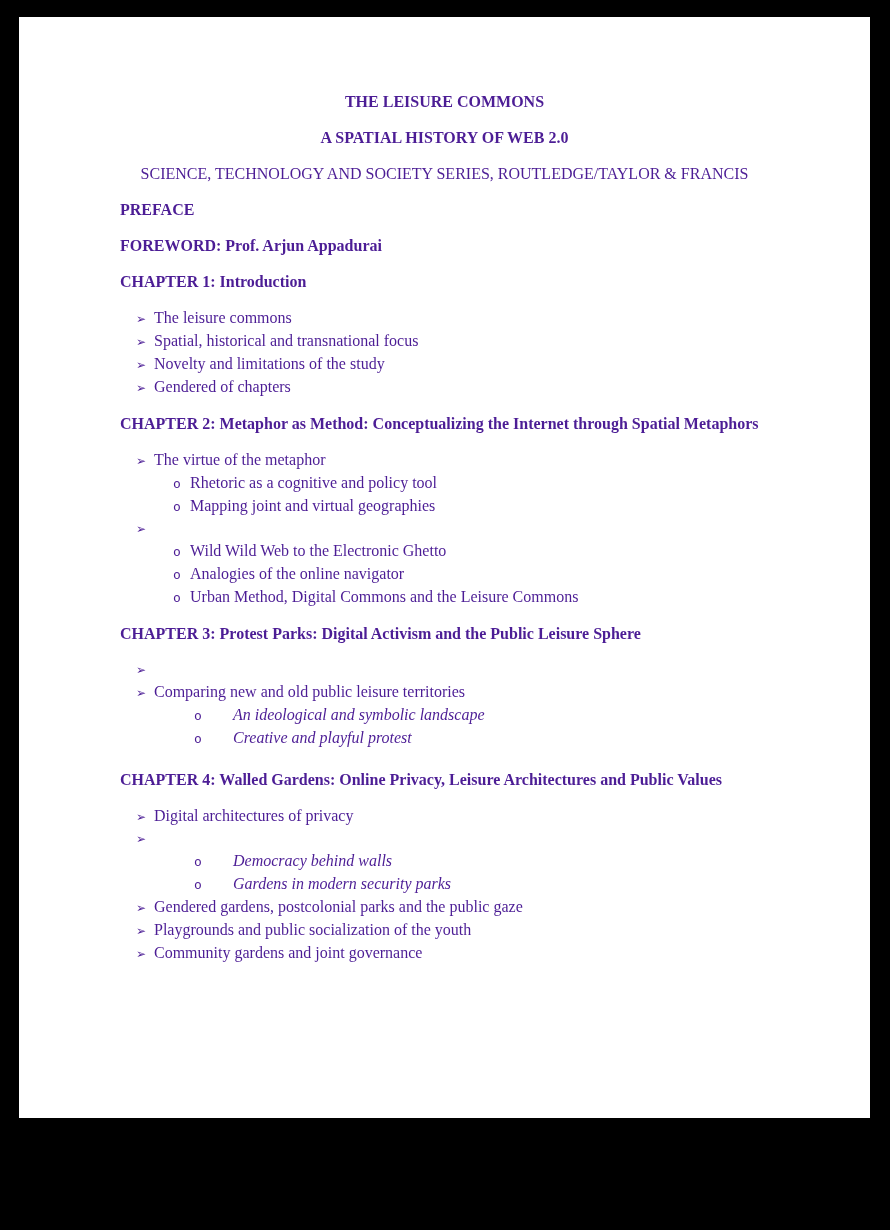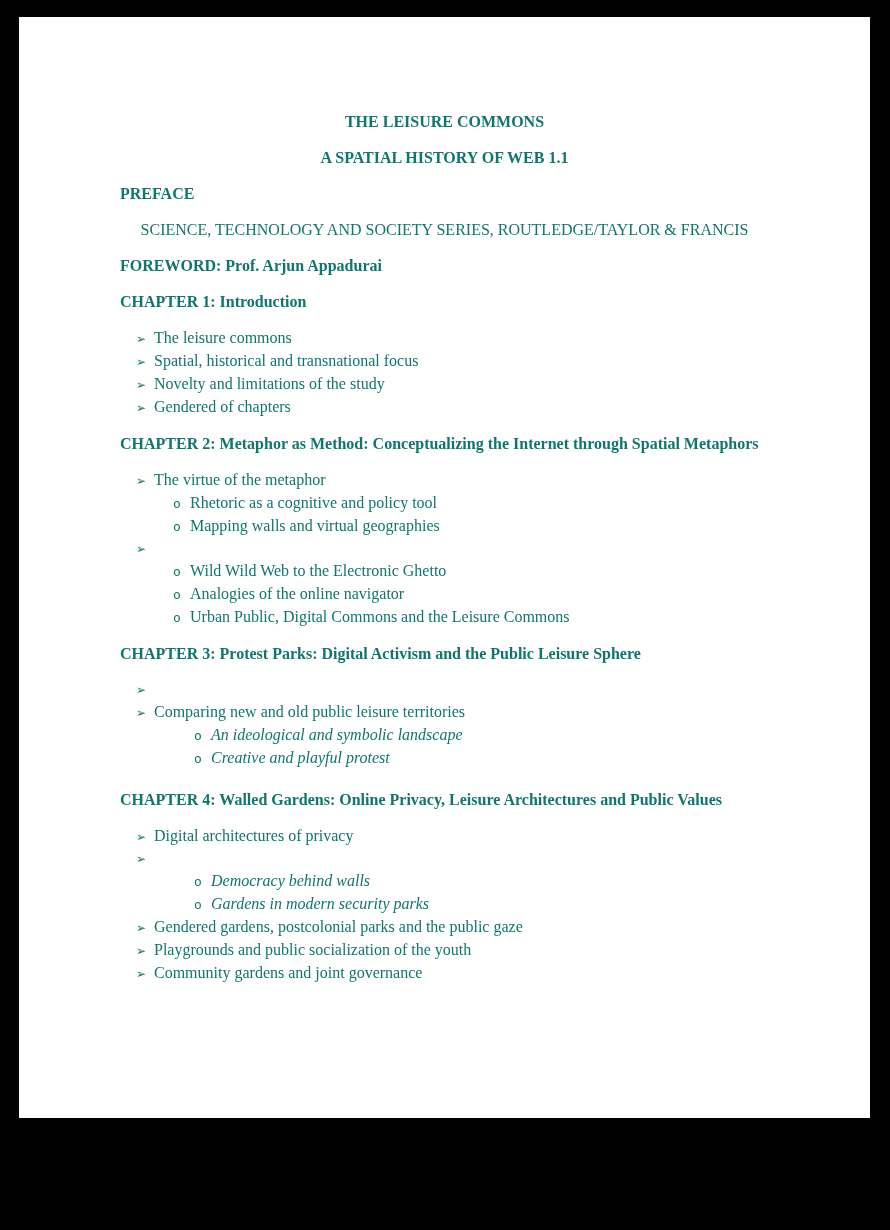--- a/index.html
+++ b/index.html
@@ -10,22 +10,22 @@
     font-family: "Liberation Serif", serif;
     overflow: hidden;
   }
   .paper {
     position: absolute;
     left: 19px; top: 17px;
     width: 851px; height: 1101px;
     background: #ffffff;
   }
   .content {
-    padding: 80px 101px 0 101px;
-    color: #0f766e;
+    padding: 60px 101px 0 101px;
+    color: #4c1d95;
     font-size: 16px;
     line-height: 22px;
   }
   .para { margin: 14px 0; }
   .center { text-align: center; white-space: nowrap; }
   .bold { font-weight: bold; }
   .nowrap { white-space: nowrap; margin-top: 19px; }
   .list { margin: 14px 0; }
   .item { display: flex; align-items: baseline; }
   .item.l1 { padding-left: 16px; }
@@ -35,33 +35,33 @@
     flex: 0 0 18px;
     font-family: "DejaVu Sans", sans-serif;
     font-size: 12px;
   }
   .b2 {
     flex: 0 0 17px;
     font-family: "DejaVu Sans Mono", monospace;
     font-size: 13px;
   }
   .t { }
-  .t.i { font-style: italic; }
+  .t.i { font-style: italic; margin-left: 22px; }
 </style>
 </head>
 <body>
 
 <div class="paper">
   <div class="content">
 
     <div class="para center bold">THE LEISURE COMMONS</div>
-    <div class="para center bold">A SPATIAL HISTORY OF WEB 1.1</div>
+    <div class="para center bold">A SPATIAL HISTORY OF WEB 2.0</div>
+    <div class="para center">SCIENCE, TECHNOLOGY AND SOCIETY SERIES, ROUTLEDGE/TAYLOR &amp; FRANCIS</div>
+
     <div class="para bold">PREFACE</div>
-
-    <div class="para center">SCIENCE, TECHNOLOGY AND SOCIETY SERIES, ROUTLEDGE/TAYLOR &amp; FRANCIS</div>
     <div class="para bold">FOREWORD: Prof. Arjun Appadurai</div>
 
     <div class="para bold">CHAPTER 1: Introduction</div>
     <div class="list">
       <div class="item l1">
         <span class="b1">➢</span>
         <span class="t">The leisure commons</span>
       </div>
       <div class="item l1">
         <span class="b1">➢</span>
@@ -82,36 +82,36 @@
       <div class="item l1">
         <span class="b1">➢</span>
         <span class="t">The virtue of the metaphor</span>
       </div>
       <div class="item l2">
         <span class="b2">o</span>
         <span class="t">Rhetoric as a cognitive and policy tool</span>
       </div>
       <div class="item l2">
         <span class="b2">o</span>
-        <span class="t">Mapping walls and virtual geographies</span>
+        <span class="t">Mapping joint and virtual geographies</span>
       </div>
       <div class="item l1">
         <span class="b1">➢</span>
       </div>
       <div class="item l2">
         <span class="b2">o</span>
         <span class="t">Wild Wild Web to the Electronic Ghetto</span>
       </div>
       <div class="item l2">
         <span class="b2">o</span>
         <span class="t">Analogies of the online navigator</span>
       </div>
       <div class="item l2">
         <span class="b2">o</span>
-        <span class="t">Urban Public, Digital Commons and the Leisure Commons</span>
+        <span class="t">Urban Method, Digital Commons and the Leisure Commons</span>
       </div>
     </div>
 
     <div class="para bold">CHAPTER 3: Protest Parks: Digital Activism and the Public Leisure Sphere</div>
     <div class="list">
       <div class="item l1">
         <span class="b1">➢</span>
       </div>
       <div class="item l1">
         <span class="b1">➢</span>

